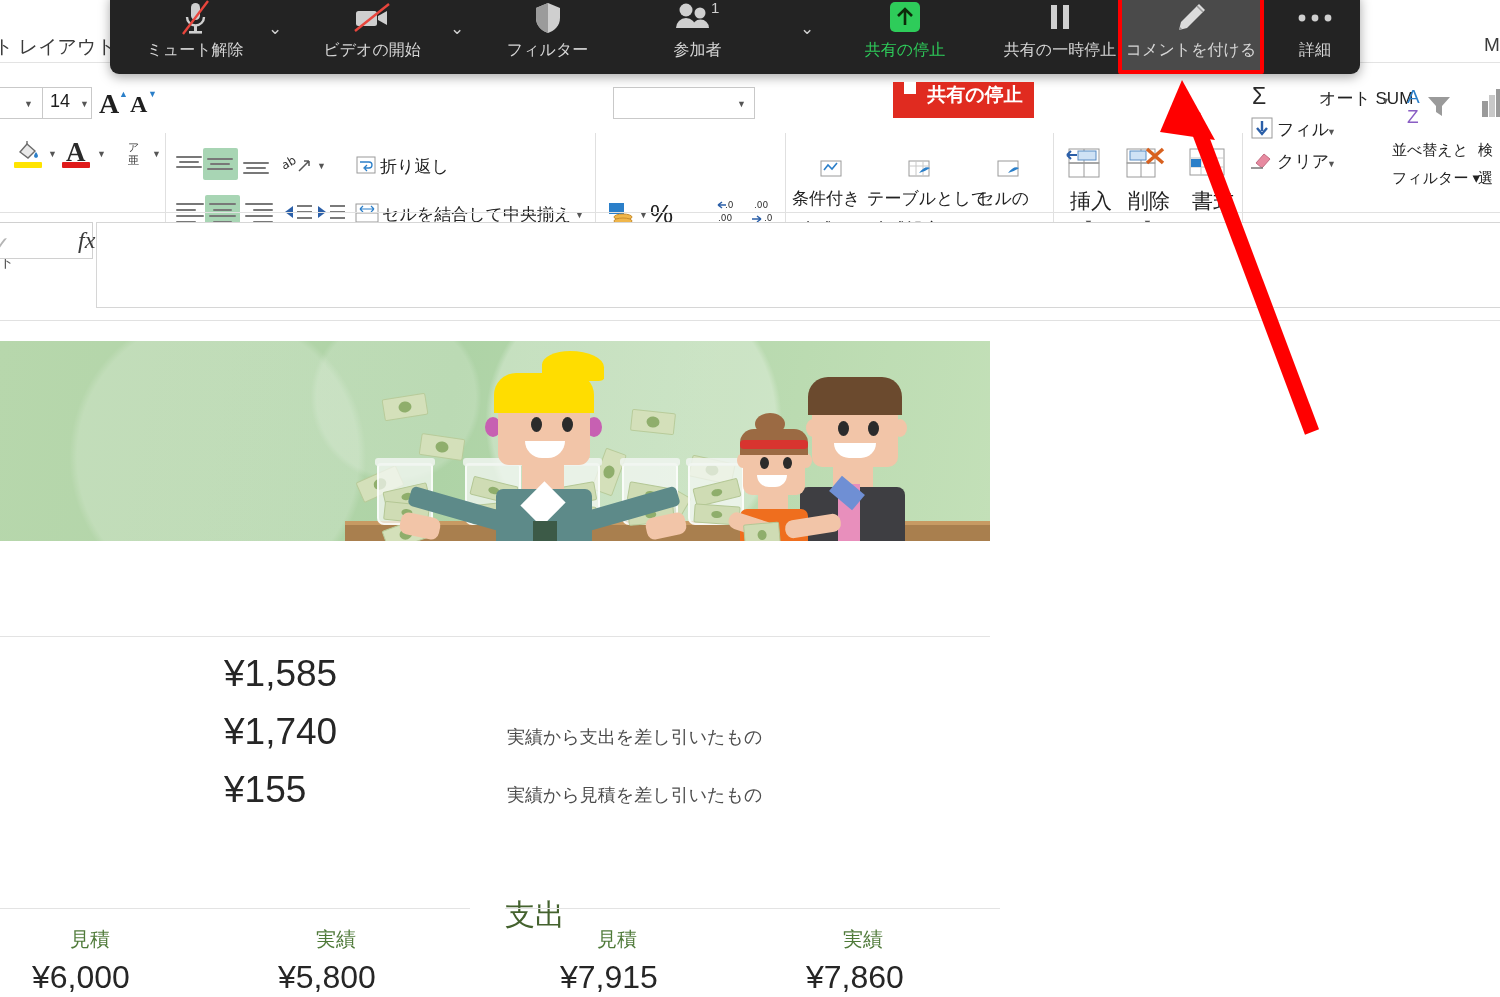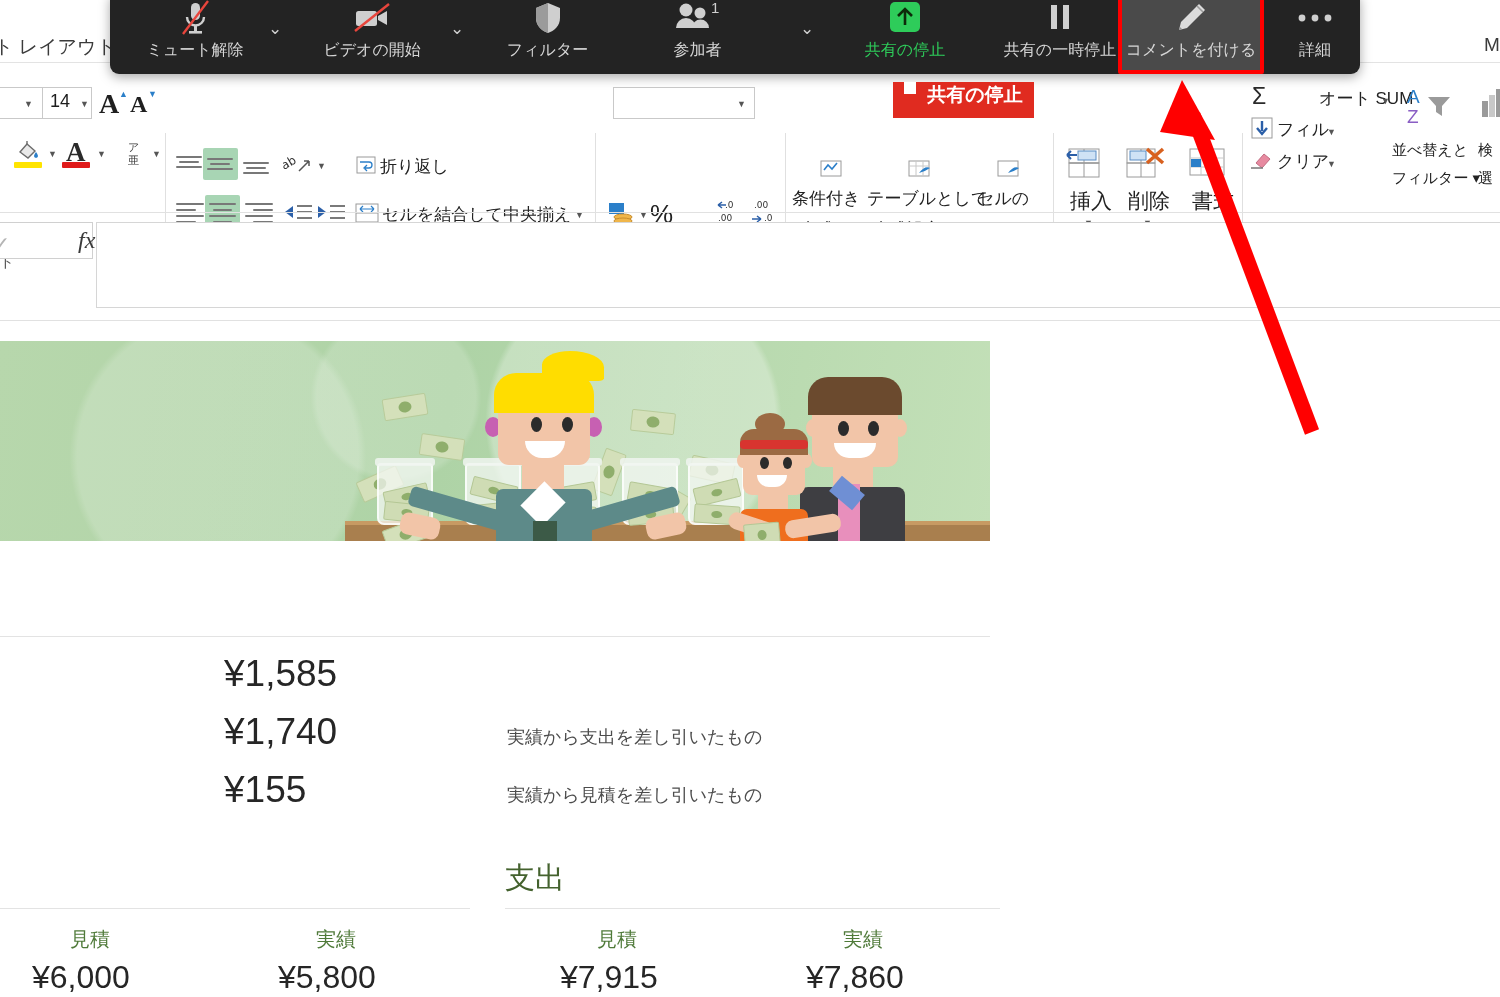--- a/index.html
+++ b/index.html
@@ -483,21 +483,21 @@
     <div class="hr-line" style="left:0; top:315px; width:990px;"></div>
 
     <div class="big-num" style="left:224px; top:332px;">¥1,585</div>
 
     <div class="big-num" style="left:224px; top:390px;">¥1,740</div>
     <div class="desc" style="left:507px; top:404px;">実績から支出を差し引いたもの</div>
 
     <div class="big-num" style="left:224px; top:448px;">¥155</div>
     <div class="desc" style="left:507px; top:462px;">実績から見積を差し引いたもの</div>
 
-    <div class="sec-head" style="left:505px; top:537px;">支出</div>
+    <div class="sec-head" style="left:505px; top:574px;">支出</div>
 
     <div class="hr-line" style="left:0; top:587px; width:470px;"></div>
     <div class="hr-line" style="left:505px; top:587px; width:495px;"></div>
 
     <div class="col-head" style="left:70px; top:605px;">見積</div>
     <div class="col-head" style="left:316px; top:605px;">実績</div>
     <div class="col-head" style="left:597px; top:605px;">見積</div>
     <div class="col-head" style="left:843px; top:605px;">実績</div>
 
     <div class="col-val" style="left:32px; top:638px;">¥6,000</div>

